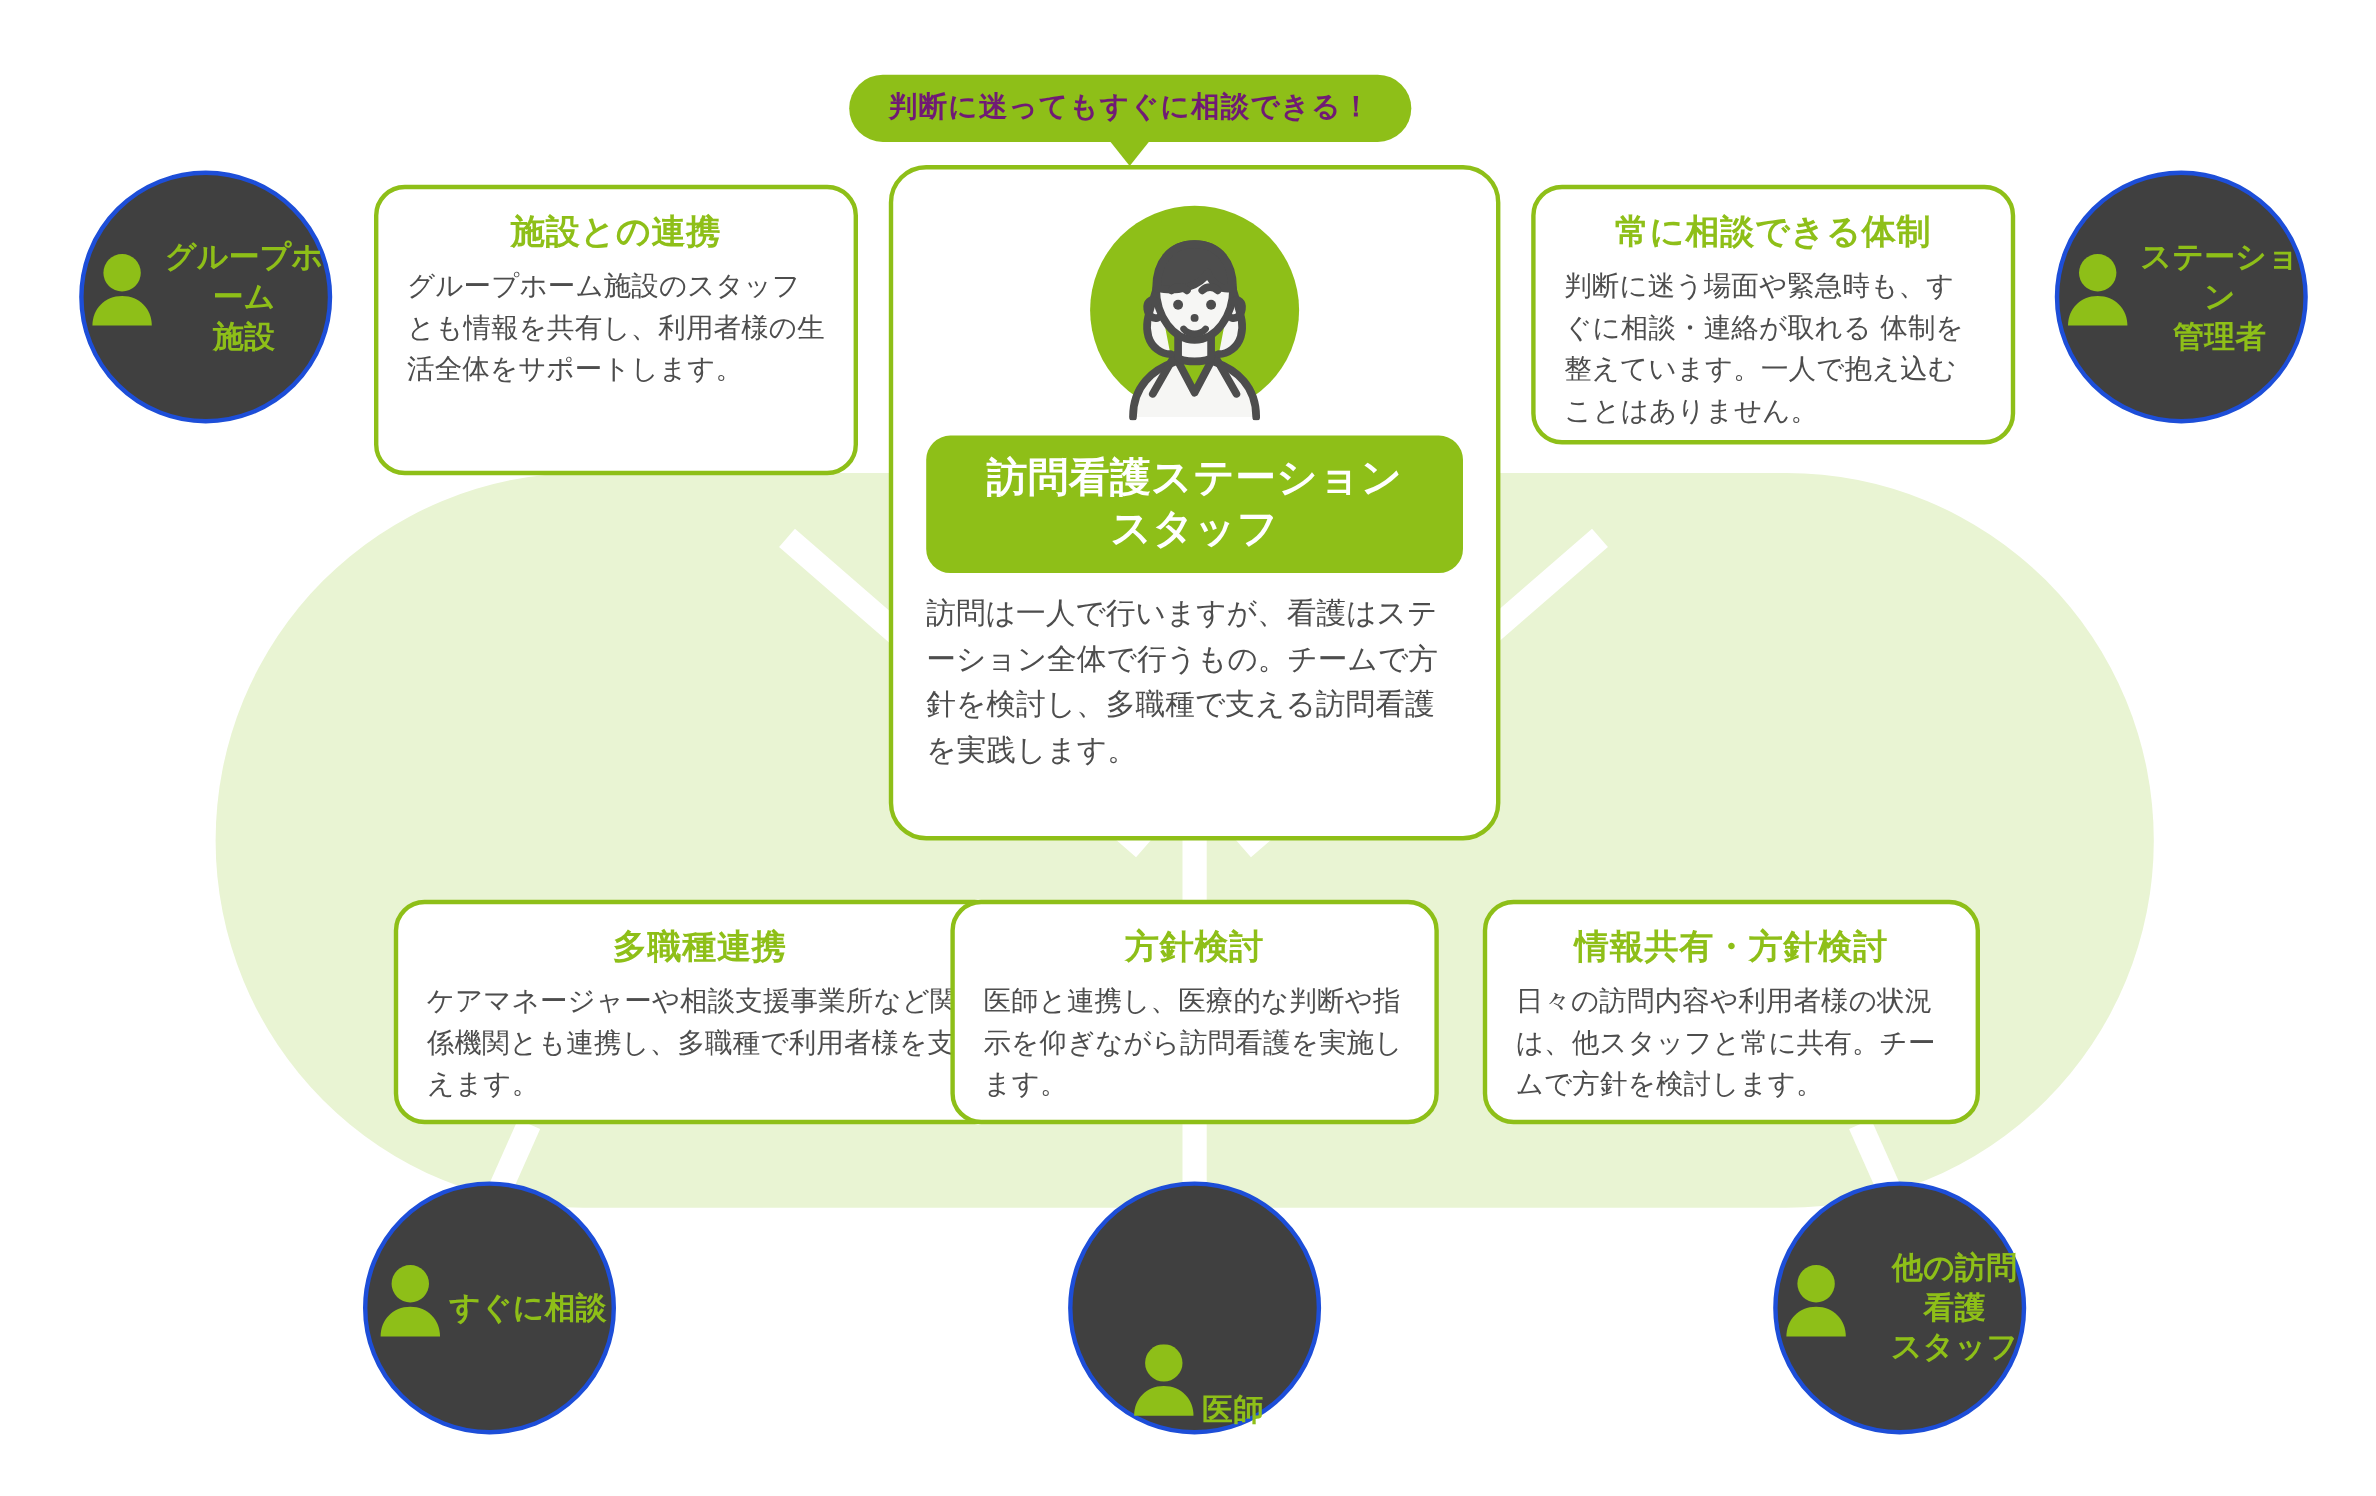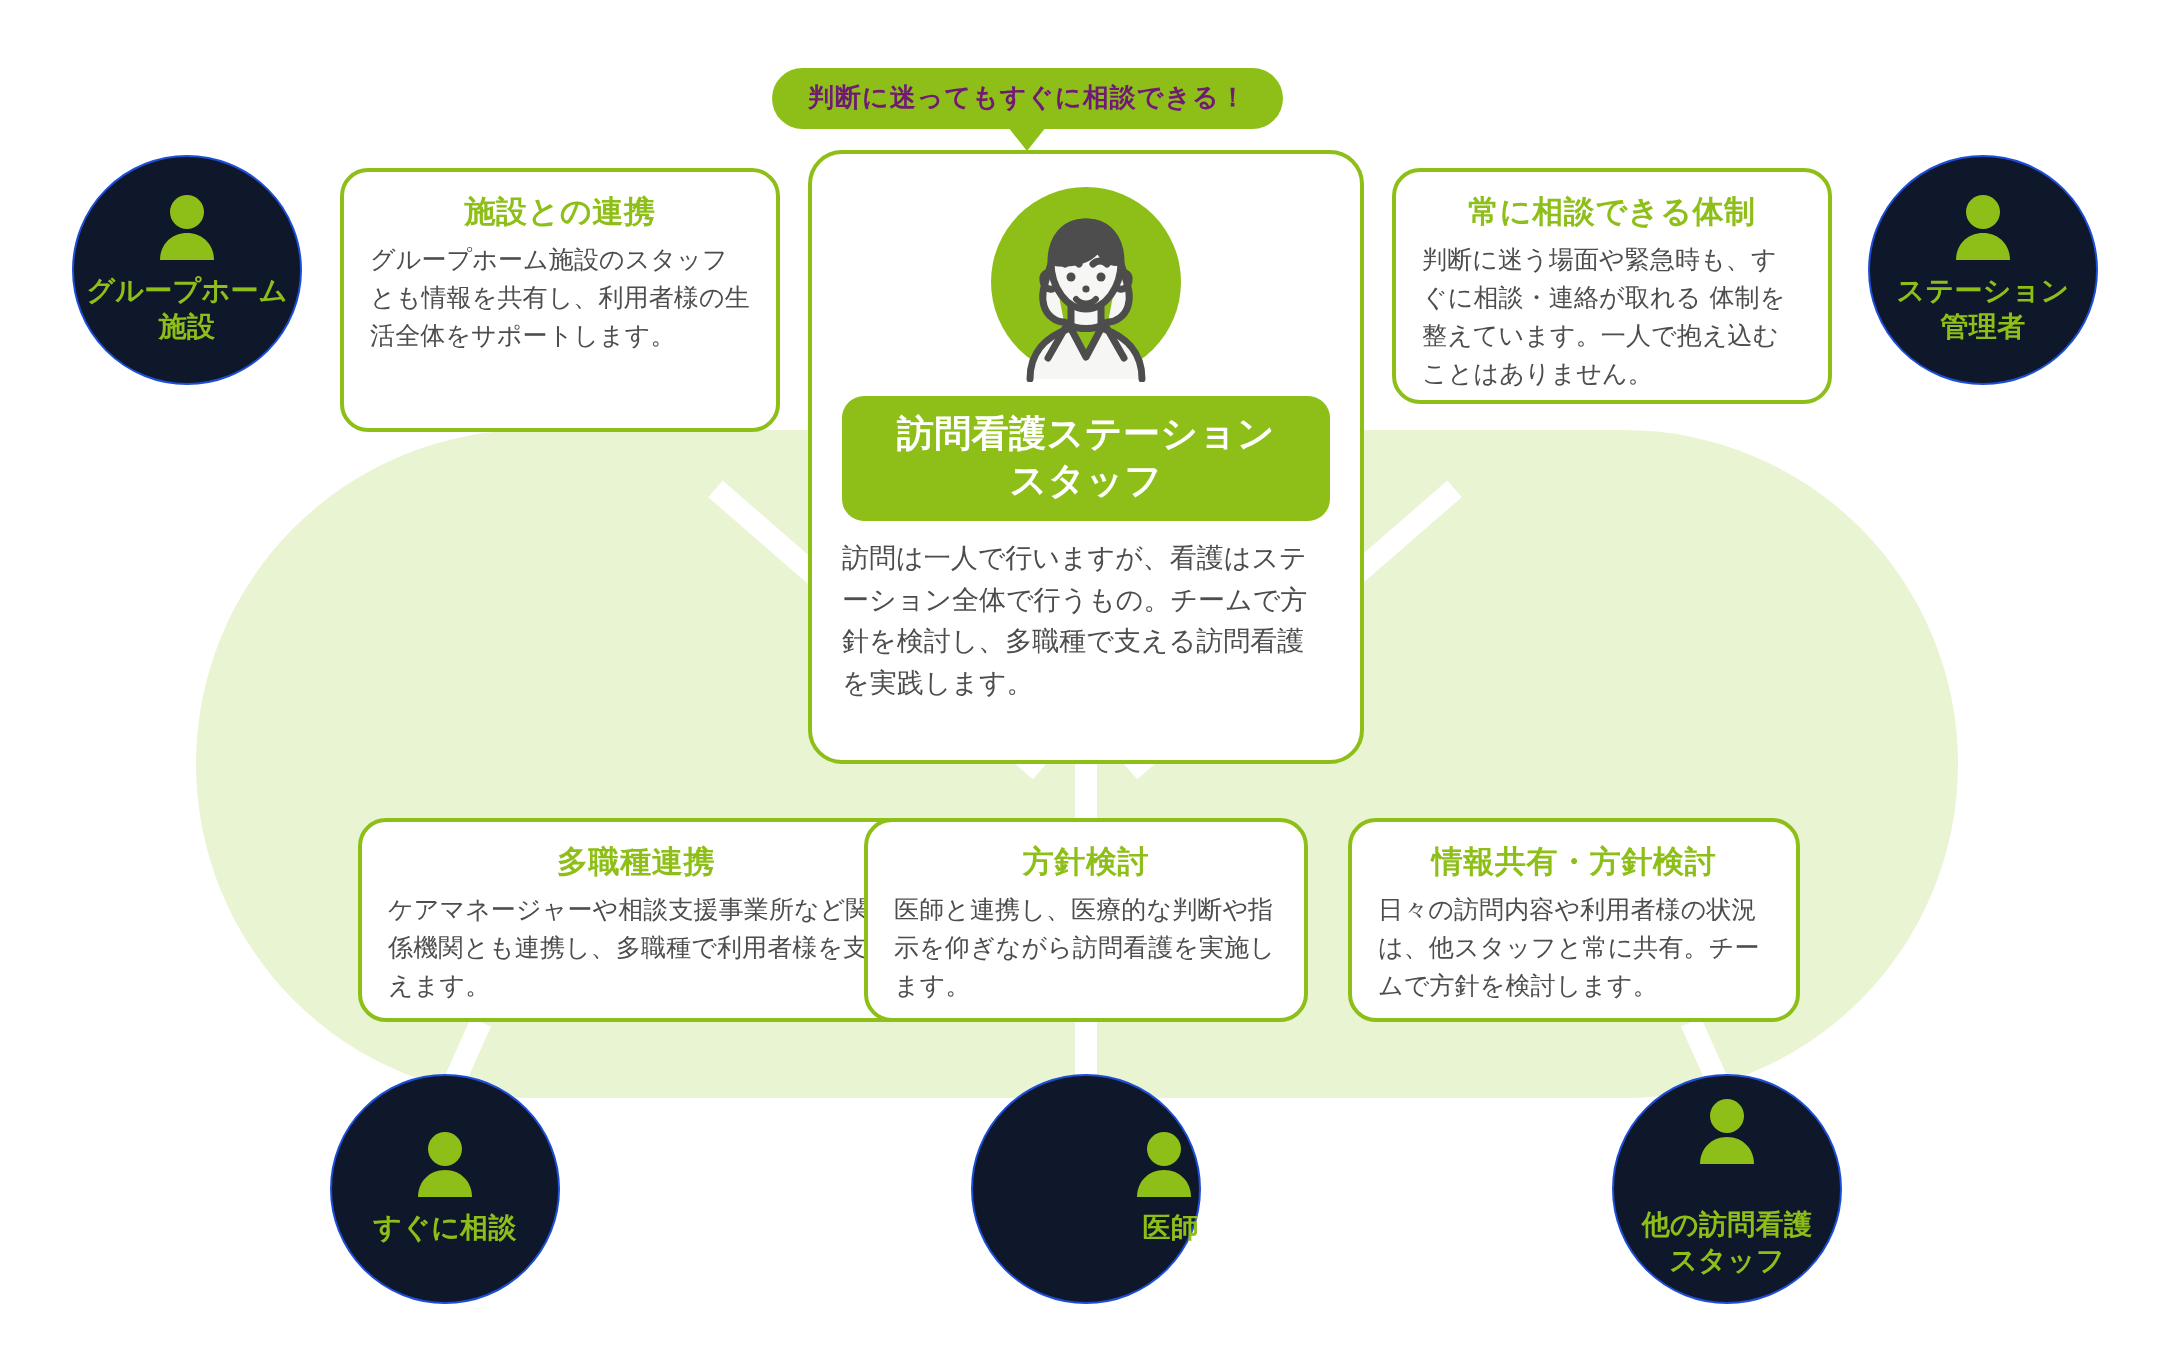--- a/index.html
+++ b/index.html
@@ -59,25 +59,25 @@
     line-height: 1.52;
     letter-spacing: 0.005em;
     margin: 0;
     text-align: left;
   }
 
   
   .circle {
     position: absolute;
     box-sizing: border-box;
-    border: 2px solid #1d4ed8;
+    border: 4px solid #1d4ed8;
     border-radius: 50%;
-    background: #0f172a;
+    background: #404040;
     display: flex;
-    flex-direction: column;
+    flex-direction: row;
     align-items: center;
     justify-content: center;
   }
   .circle .person {
     margin-bottom: 8px;
   }
   .circle-label {
     color: #8ebf18;
     font-weight: 700;
     font-size: 28px;

